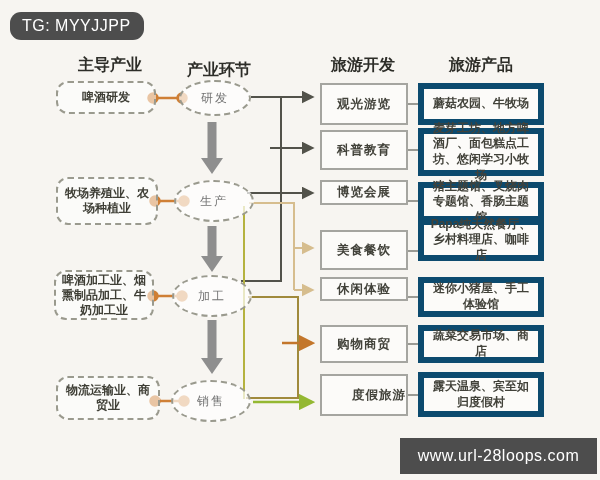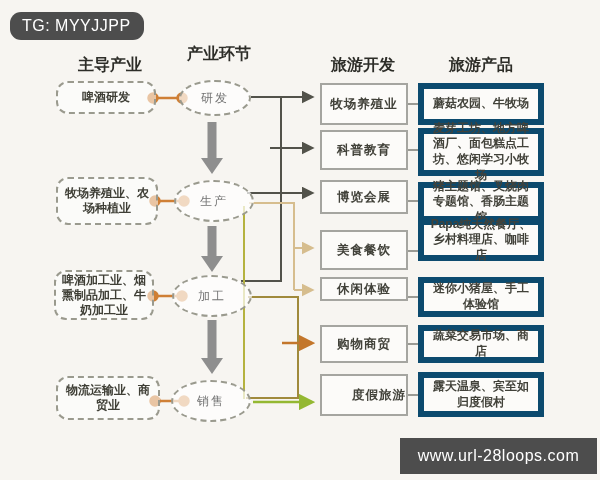--- a/index.html
+++ b/index.html
@@ -50,21 +50,21 @@
   }
   svg.overlay{position:absolute;left:0;top:0;pointer-events:none;}
 </style>
 </head>
 <body>
 
 <div class="badge" id="tg-badge">TG: MYYJJPP</div>
 <div class="badge" id="url-badge">www.url-28loops.com</div>
 
 <div class="col-header" style="left:55px;top:55px;">主导产业</div>
-<div class="col-header" style="left:164px;top:44px;">产业环节</div>
+<div class="col-header" style="left:164px;top:60px;">产业环节</div>
 <div class="col-header" style="left:308px;top:55px;">旅游开发</div>
 <div class="col-header" style="left:426px;top:55px;">旅游产品</div>
 
 <svg class="overlay" width="600" height="480" viewBox="0 0 600 480">
   <defs>
     <marker id="mDark" viewBox="0 0 10 10" refX="8" refY="5" markerWidth="6.5" markerHeight="6.5" orient="auto">
         <path d="M0,0 L10,5 L0,10 z" fill="#52524a"></path>
       </marker>
     <marker id="mTan" viewBox="0 0 10 10" refX="8" refY="5" markerWidth="6.5" markerHeight="6.5" orient="auto">
         <path d="M0,0 L10,5 L0,10 z" fill="#d6bd8e"></path>
@@ -136,23 +136,23 @@
 <div class="lead-box" style="left:56px;top:81px;width:100px;height:33px;">啤酒研发</div>
 <div class="lead-box" style="left:56px;top:177px;width:102px;height:48px;">牧场养殖业、农场种植业</div>
 <div class="lead-box" style="left:54px;top:270px;width:100px;height:50px;">啤酒加工业、烟熏制品加工、牛奶加工业</div>
 <div class="lead-box" style="left:56px;top:376px;width:104px;height:44px;">物流运输业、商贸业</div>
 
 <div class="stage-ellipse" style="left:179px;top:80px;width:72px;height:36px;">研发</div>
 <div class="stage-ellipse" style="left:174px;top:180px;width:80px;height:42px;">生产</div>
 <div class="stage-ellipse" style="left:172px;top:275px;width:80px;height:42px;">加工</div>
 <div class="stage-ellipse" style="left:171px;top:380px;width:80px;height:42px;">销售</div>
 
-<div class="dev-box" style="top:83px;height:42px;">牧场养殖业</div>
+<div class="dev-box" style="top:83px;height:42px;">观光游览</div>
 <div class="dev-box" style="top:130px;height:40px;">科普教育</div>
-<div class="dev-box" style="top:180px;height:34px;text-align:right;">博览会展</div>
+<div class="dev-box" style="top:180px;height:25px;text-align:right;">博览会展</div>
 <div class="dev-box" style="top:230px;height:40px;">美食餐饮</div>
 <div class="dev-box" style="top:277px;height:24px;">休闲体验</div>
 <div class="dev-box" style="top:325px;height:38px;">购物商贸</div>
 <div class="dev-box" style="top:374px;height:42px;padding-left:30px;">度假旅游</div>
 
 <div class="prod-box" style="top:83px;height:42px;">蘑菇农园、牛牧场</div>
 <div class="prod-box" style="top:128px;height:48px;">麦芽工坊、地方啤酒厂、面包糕点工坊、悠闲学习小牧场</div>
 <div class="prod-box" style="top:182px;height:40px;">猪主题馆、叉烧肉专题馆、香肠主题馆</div>
 <div class="prod-box" style="top:219px;height:42px;">Papa纯天然餐厅、乡村料理店、咖啡店</div>
 <div class="prod-box" style="top:277px;height:40px;">迷你小猪屋、手工体验馆</div>

